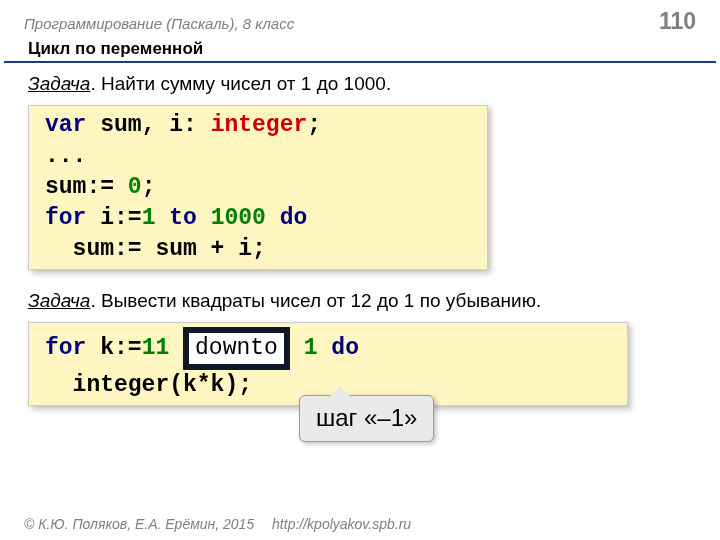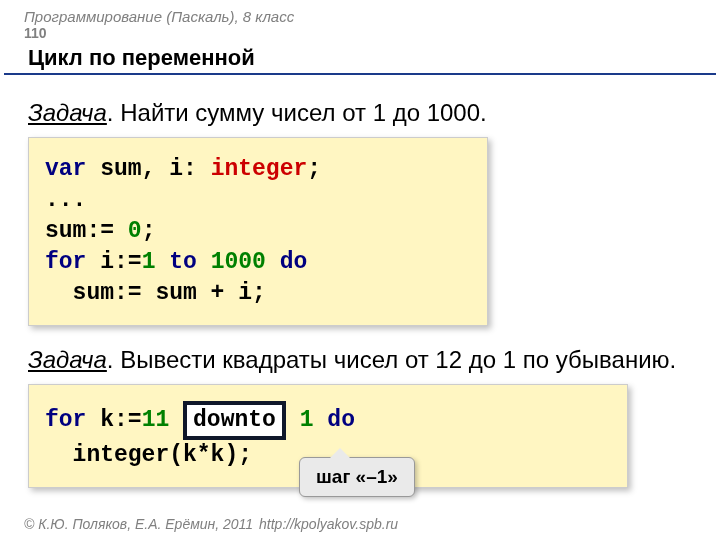--- a/index.html
+++ b/index.html
@@ -1,33 +1,33 @@
 <!DOCTYPE html>
 <html><head>
   <meta charset="utf-8">
   <style>
-    * { margin: 0; padding: 0; box-sizing: border-box; flex-direction: column; }
+    * { margin: 0; padding: 0; box-sizing: border-box; }
     body { width: 720px; height: 540px; background: #fff; font-family: Arial, sans-serif; position: relative; overflow: hidden; }
     .header { display: flex; justify-content: space-between; align-items: baseline; padding: 8px 24px 4px 24px; color: #808080; font-style: italic; font-size: 15px; }
-    .page-num { font-weight: bold; font-size: 14px; font-style: normal; }
-    .title { font-size: 22px; font-weight: bold; color: #000; padding: 0 24px 2px 24px; border-bottom: 2px solid #1a3a8a; margin: 0 4px 24px 4px; }
+    .page-num { font-weight: bold; font-size: 23px; font-style: normal; }
+    .title { font-size: 17px; font-weight: bold; color: #000; padding: 0 24px 2px 24px; border-bottom: 2px solid #1a3a8a; margin: 0 4px 10px 4px; }
     .content { padding: 0 28px; }
-    .task { font-size: 24px; color: #000; margin-bottom: 10px; }
+    .task { font-size: 19px; color: #000; margin-bottom: 10px; }
     .task-label { font-style: italic; text-decoration: underline; }
-    .code-block { background: #fff6c2; border: 1px solid #ccc; box-shadow: 3px 3px 6px rgba(0,0,0,0.25); padding: 16px 16px; margin-bottom: 20px; font-family: "Courier New", monospace; font-size: 23px; font-weight: bold; line-height: 1.35; white-space: pre; position: relative; }
+    .code-block { background: #fff6c2; border: 1px solid #ccc; box-shadow: 3px 3px 6px rgba(0,0,0,0.25); padding: 4px 16px; margin-bottom: 20px; font-family: "Courier New", monospace; font-size: 23px; font-weight: bold; line-height: 1.35; white-space: pre; position: relative; }
     .kw { color: #000080; }
     .type { color: #cc0000; }
     .num { color: #008000; }
     .code-block2 { width: 600px; }
-    .downto-box { display: inline-block; background: #fff; border: 4px solid #0f172a; padding: 0 6px; color: #000; font-weight: bold; }
-    .callout { position: absolute; left: 270px; top: 72px; background: #eaeaea; border: 1px solid #999; border-radius: 6px; box-shadow: 2px 2px 5px rgba(0,0,0,0.25); padding: 6px 16px; font-family: Arial, sans-serif; font-size: 19px; font-weight: bold; white-space: nowrap; }
+    .downto-box { display: inline-block; background: #fff; border: 6px solid #0f172a; padding: 0 6px; color: #000; font-weight: normal; }
+    .callout { position: absolute; left: 270px; top: 72px; background: #eaeaea; border: 1px solid #999; border-radius: 6px; box-shadow: 2px 2px 5px rgba(0,0,0,0.25); padding: 6px 16px; font-family: Arial, sans-serif; font-size: 24px; font-weight: normal; white-space: nowrap; }
     .callout::before { content: ""; position: absolute; top: -10px; left: 30px; border-left: 10px solid transparent; border-right: 10px solid transparent; border-bottom: 10px solid #eaeaea; }
     .callout::after { content: ""; position: absolute; top: -12px; left: 29px; border-left: 11px solid transparent; border-right: 11px solid transparent; border-bottom: 11px solid #999; z-index: -1; }
     .footer { position: absolute; bottom: 8px; left: 24px; color: #808080; font-style: italic; font-size: 14px; }
-    .footer a { color: #808080; text-decoration: none; margin-left: 2px; }
+    .footer a { color: #808080; text-decoration: none; margin-left: 14px; }
     .indent { display: inline-block; width: 2ch; }
   </style>
 </head>
 <body>
 
 <div class="header">
   <span>Программирование (Паскаль), 8 класс</span>
   <span class="page-num">110</span>
 </div>
 
@@ -46,15 +46,15 @@
 
   <div class="task">
     <span class="task-label">Задача</span><span>. Вывести квадраты чисел от 12 до 1 по убыванию.</span>
   </div>
 
   <div class="code-block code-block2"><span class="kw">for</span><span> k:=</span><span class="num">11</span><span> </span><span class="downto-box">downto</span><span> </span><span class="num">1</span><span> </span><span class="kw">do</span>
 <span class="indent"></span><span>integer(k*k);</span><div class="callout">шаг «–1»</div></div>
 </div>
 
 <div class="footer">
-  <span>© К.Ю. Поляков, Е.А. Ерёмин, 2011</span>
+  <span>© К.Ю. Поляков, Е.А. Ерёмин, 2015</span>
   <a>http://kpolyakov.spb.ru</a>
 </div>
 
 </body></html>

